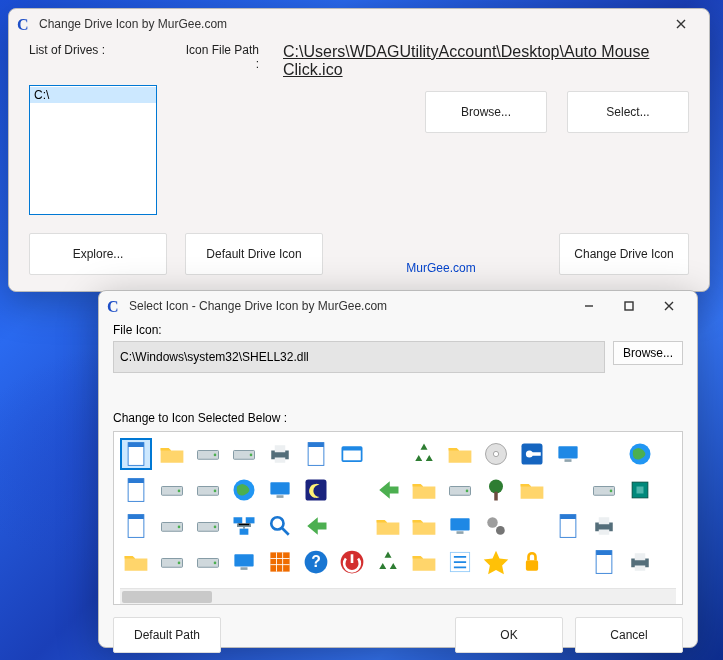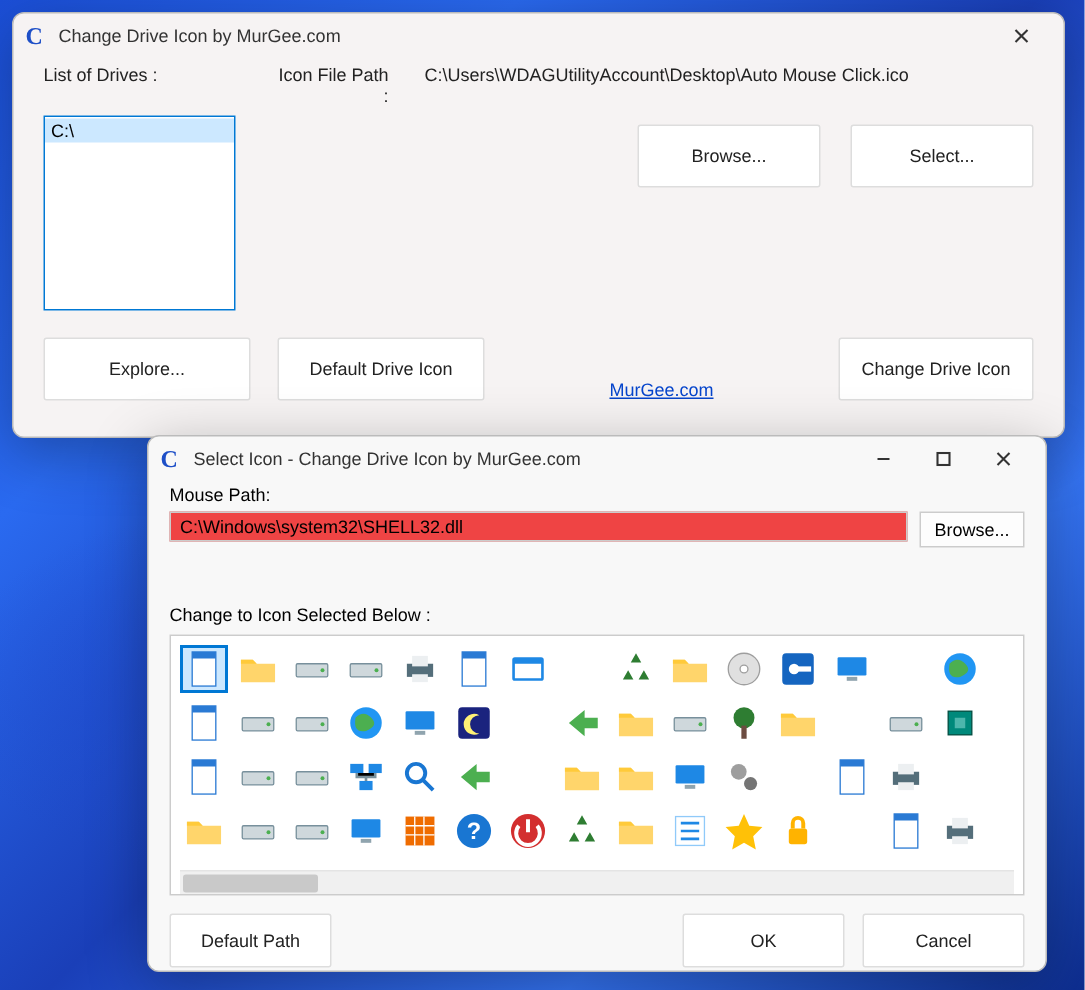--- a/index.html
+++ b/index.html
@@ -23,43 +23,43 @@
 .titlebar { display:flex; align-items:center; height:30px; padding:0 8px; }
 .titlebar .app-icon { width:16px; height:16px; margin-right:6px; color:#1e4fc7; font-weight:bold; font-family:Georgia,serif; font-size:16px; }
 .titlebar .title { font-size:12px; color:#333; flex:0 0 auto; }
 .titlebar .spacer { flex:1; }
 .tb-btn { width:40px; height:26px; display:flex; align-items:center; justify-content:center; font-size:11px; color:#333; }
 .tb-btn svg { width:10px; height:10px; stroke:#333; stroke-width:1.4; fill:none; }
 .body-main { padding: 4px 20px 16px 20px; }
 .row1 { display:flex; gap:24px; font-size:12px; color:#222; margin-bottom:6px; }
 .lbl-drives { width:128px; }
 .lbl-path { width:78px; text-align:right; }
-.path-val { flex:1; font-size:12px; }
+.path-val { flex:1; font-size:16px;text-decoration:underline; }
 .row2 { display:flex; gap:20px; }
 .drive-list {
   width:128px; height:130px; background:#fff; border:1px solid #0078d4;
   font-size:12px; padding:1px 0; overflow:auto;
 }
 .drive-list .item { padding:1px 4px; background:#cce8ff; color:#000; }
 .right-side { flex:1; position:relative; }
 .btn {
   background:#fff; border:1px solid #ddd; border-radius:2px;
   font-size:12px; color:#222; display:flex; align-items:center; justify-content:center;
   cursor:default; height:42px;
 }
 .browse-sel-row { display:flex; justify-content:flex-end; gap:20px; margin-top:6px; }
 .browse-sel-row .btn { width:122px; }
 .bottom-row { display:flex; gap:18px; margin-top:18px; align-items:flex-end; }
 .bottom-row .btn { flex:0 0 auto; width:138px; }
-.link { color:#0645cc; text-decoration:underline; font-size:12px; flex:1; text-align:center; }
+.link { color:#0645cc; font-size:12px; flex:1; text-align:center; }
 
 .body-sel { padding: 0 14px 14px 14px; display:flex; flex-direction:column; height:calc(100% - 30px); }
 .fp-label { font-size:12px; margin:2px 0 4px 0; }
 .fp-row { display:flex; gap:8px; align-items:stretch; margin-bottom:10px; }
-.fp-input { flex:1; border:1px solid #ccc; background:#ef4444; padding:3px 6px; font-size:12px; height:20px; }
+.fp-input { flex:1; border:1px solid #ccc; background:#e5e5e5; padding:3px 6px; font-size:12px; height:32px; }
 .fp-browse { width:70px; height:24px; font-size:12px; border:1px solid #ccc; background:#fdfdfd; }
 .change-lbl { font-size:12px; margin-bottom:6px;margin-top:28px; }
 .icon-box {
   flex:1; background:#fff; border:1px solid #ccc;
   padding:6px 6px 0 6px;
 }
 .icon-grid {
   display:grid; grid-template-columns: repeat(16, 34px);
   grid-auto-rows:34px; gap:2px 2px;
 }
@@ -130,21 +130,21 @@
           <rect x="1" y="1" width="8" height="8"></rect>
         </svg>
       </div>
     <div class="tb-btn">
         <svg viewBox="0 0 10 10">
           <path d="M1 1L9 9M9 1L1 9"></path>
         </svg>
       </div>
   </div>
   <div class="body-sel">
-    <div class="fp-label">Mouse Path:</div>
+    <div class="fp-label">File Icon:</div>
     <div class="fp-row">
       <input class="fp-input" value="C:\Windows\system32\SHELL32.dll" style="">
       <button class="fp-browse">Browse...</button>
     </div>
     <div class="change-lbl">Change to Icon Selected Below :</div>
     <div class="icon-box">
       <div class="icon-grid" id="icon-grid">
           <div class="ico sel">
             <svg viewBox="0 0 32 32">
               <rect x="7" y="3" width="18" height="26" fill="#fff" stroke="#2a7ad4"></rect>

